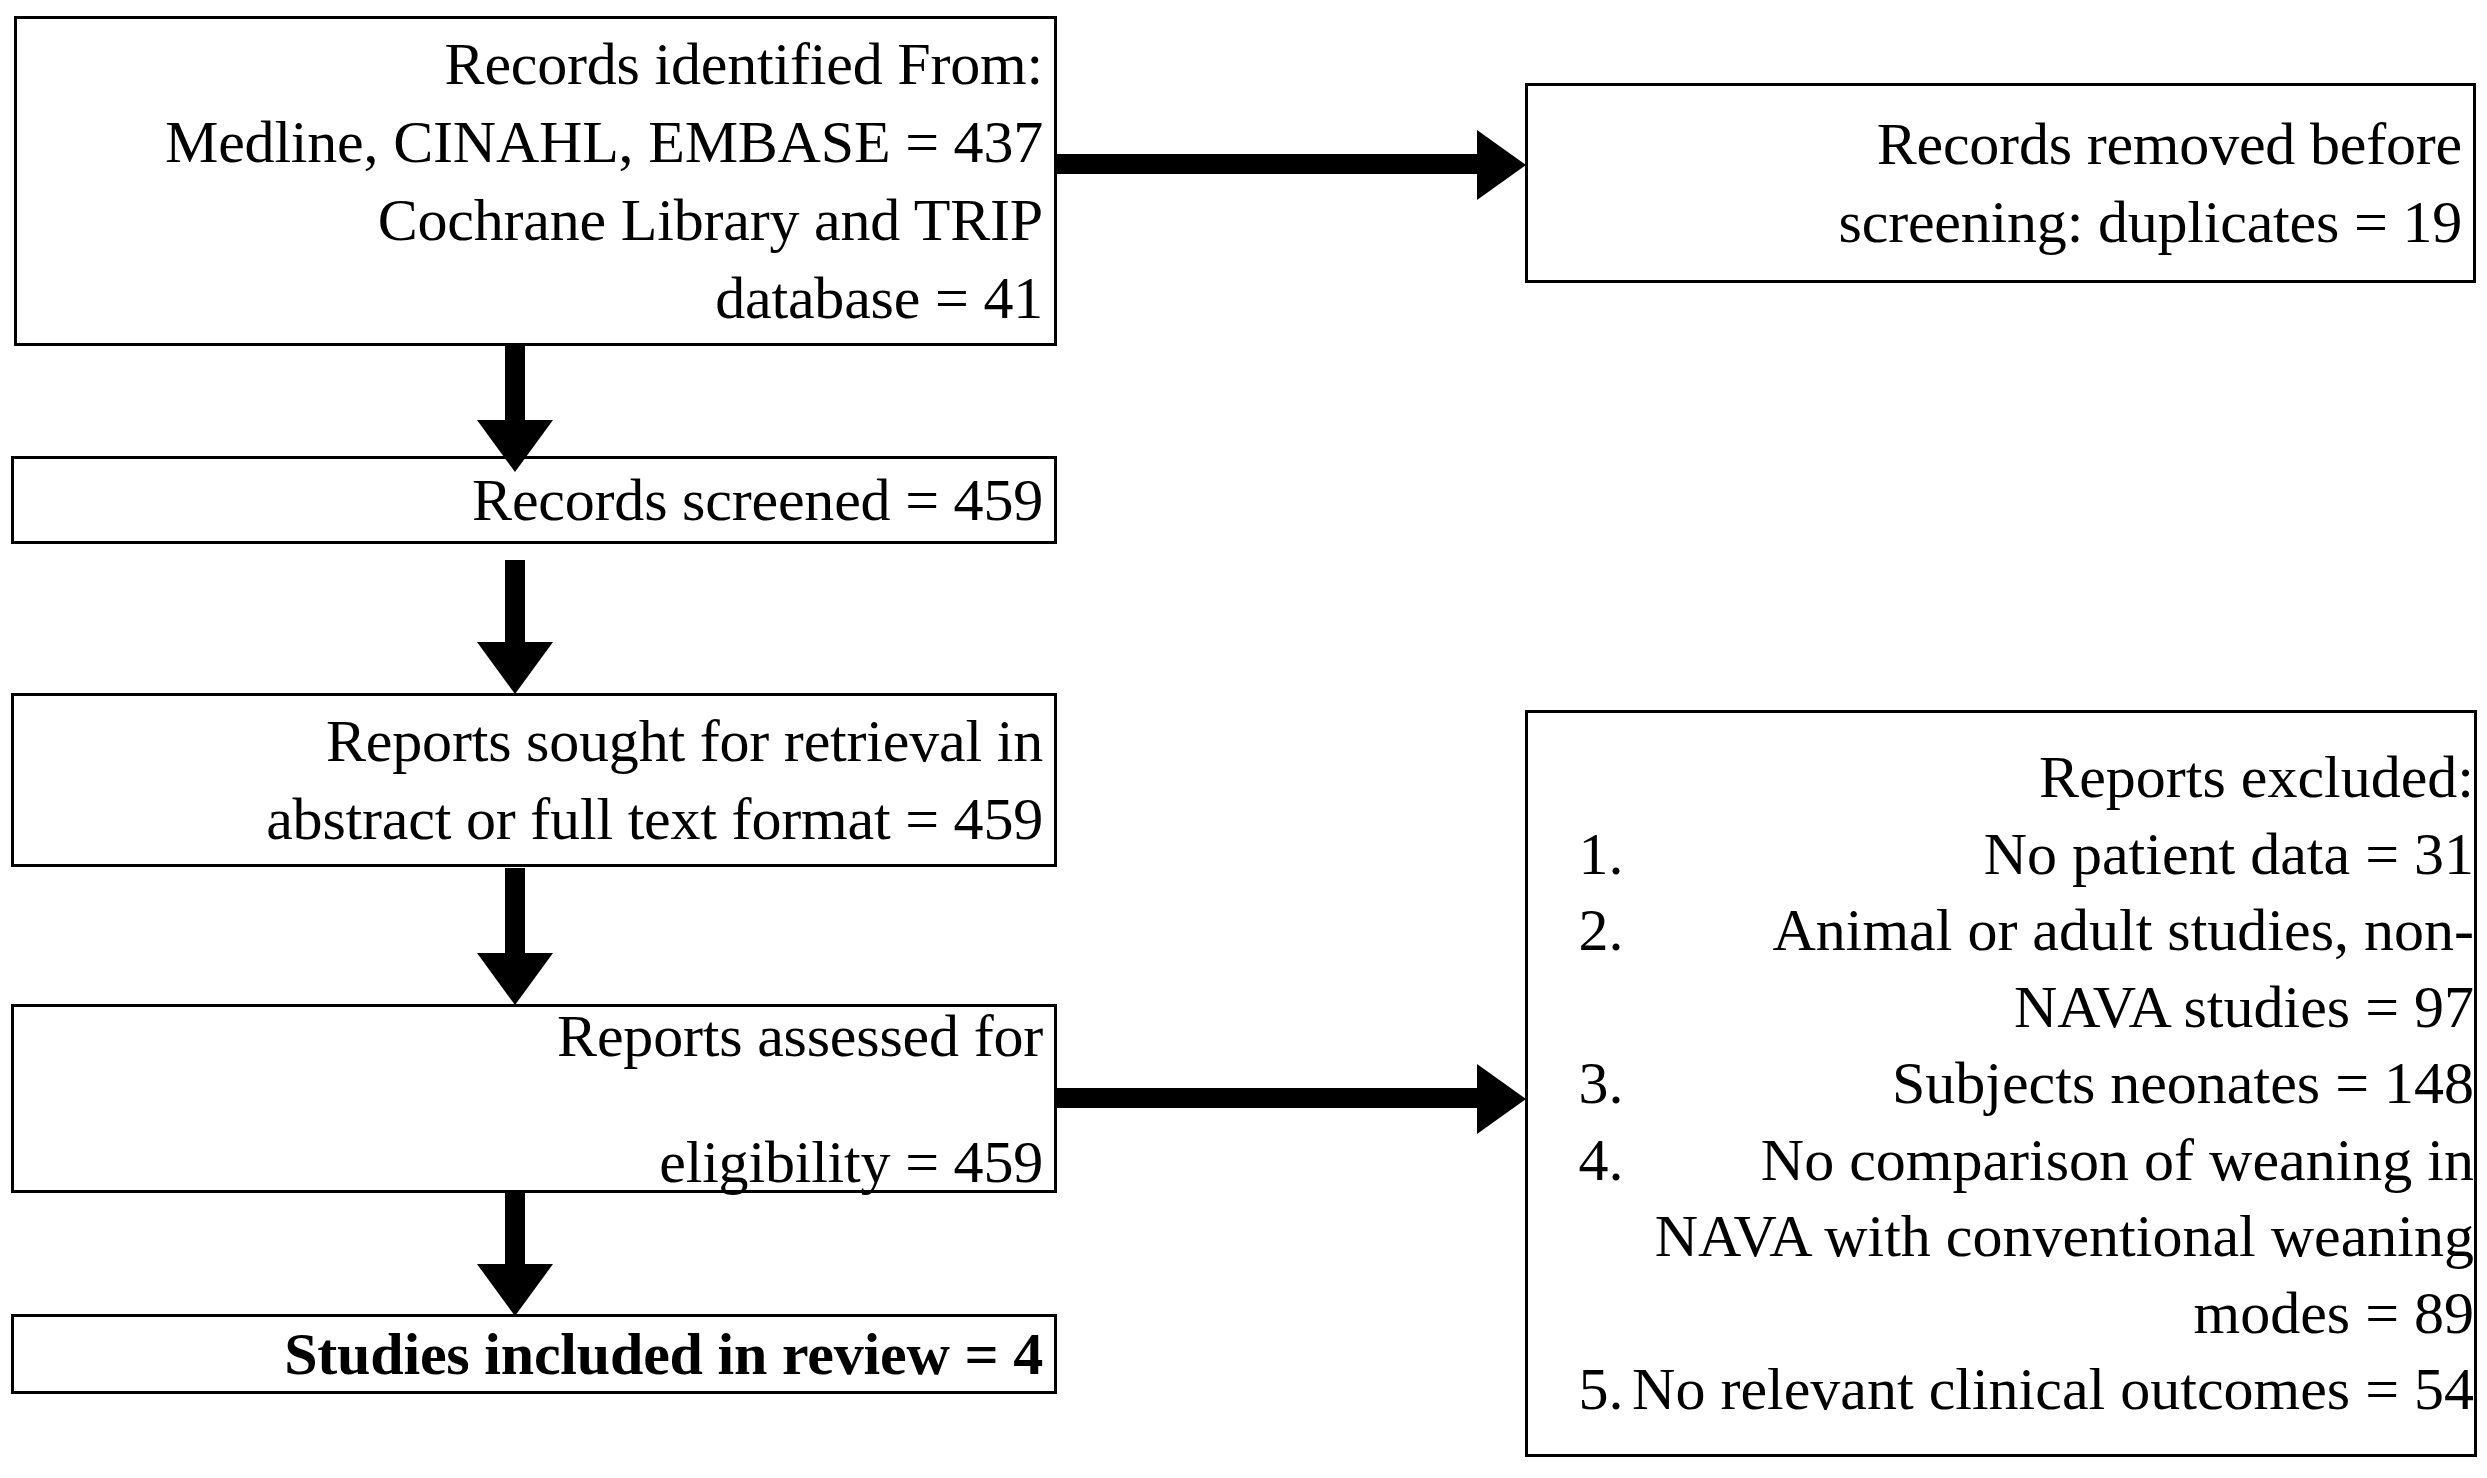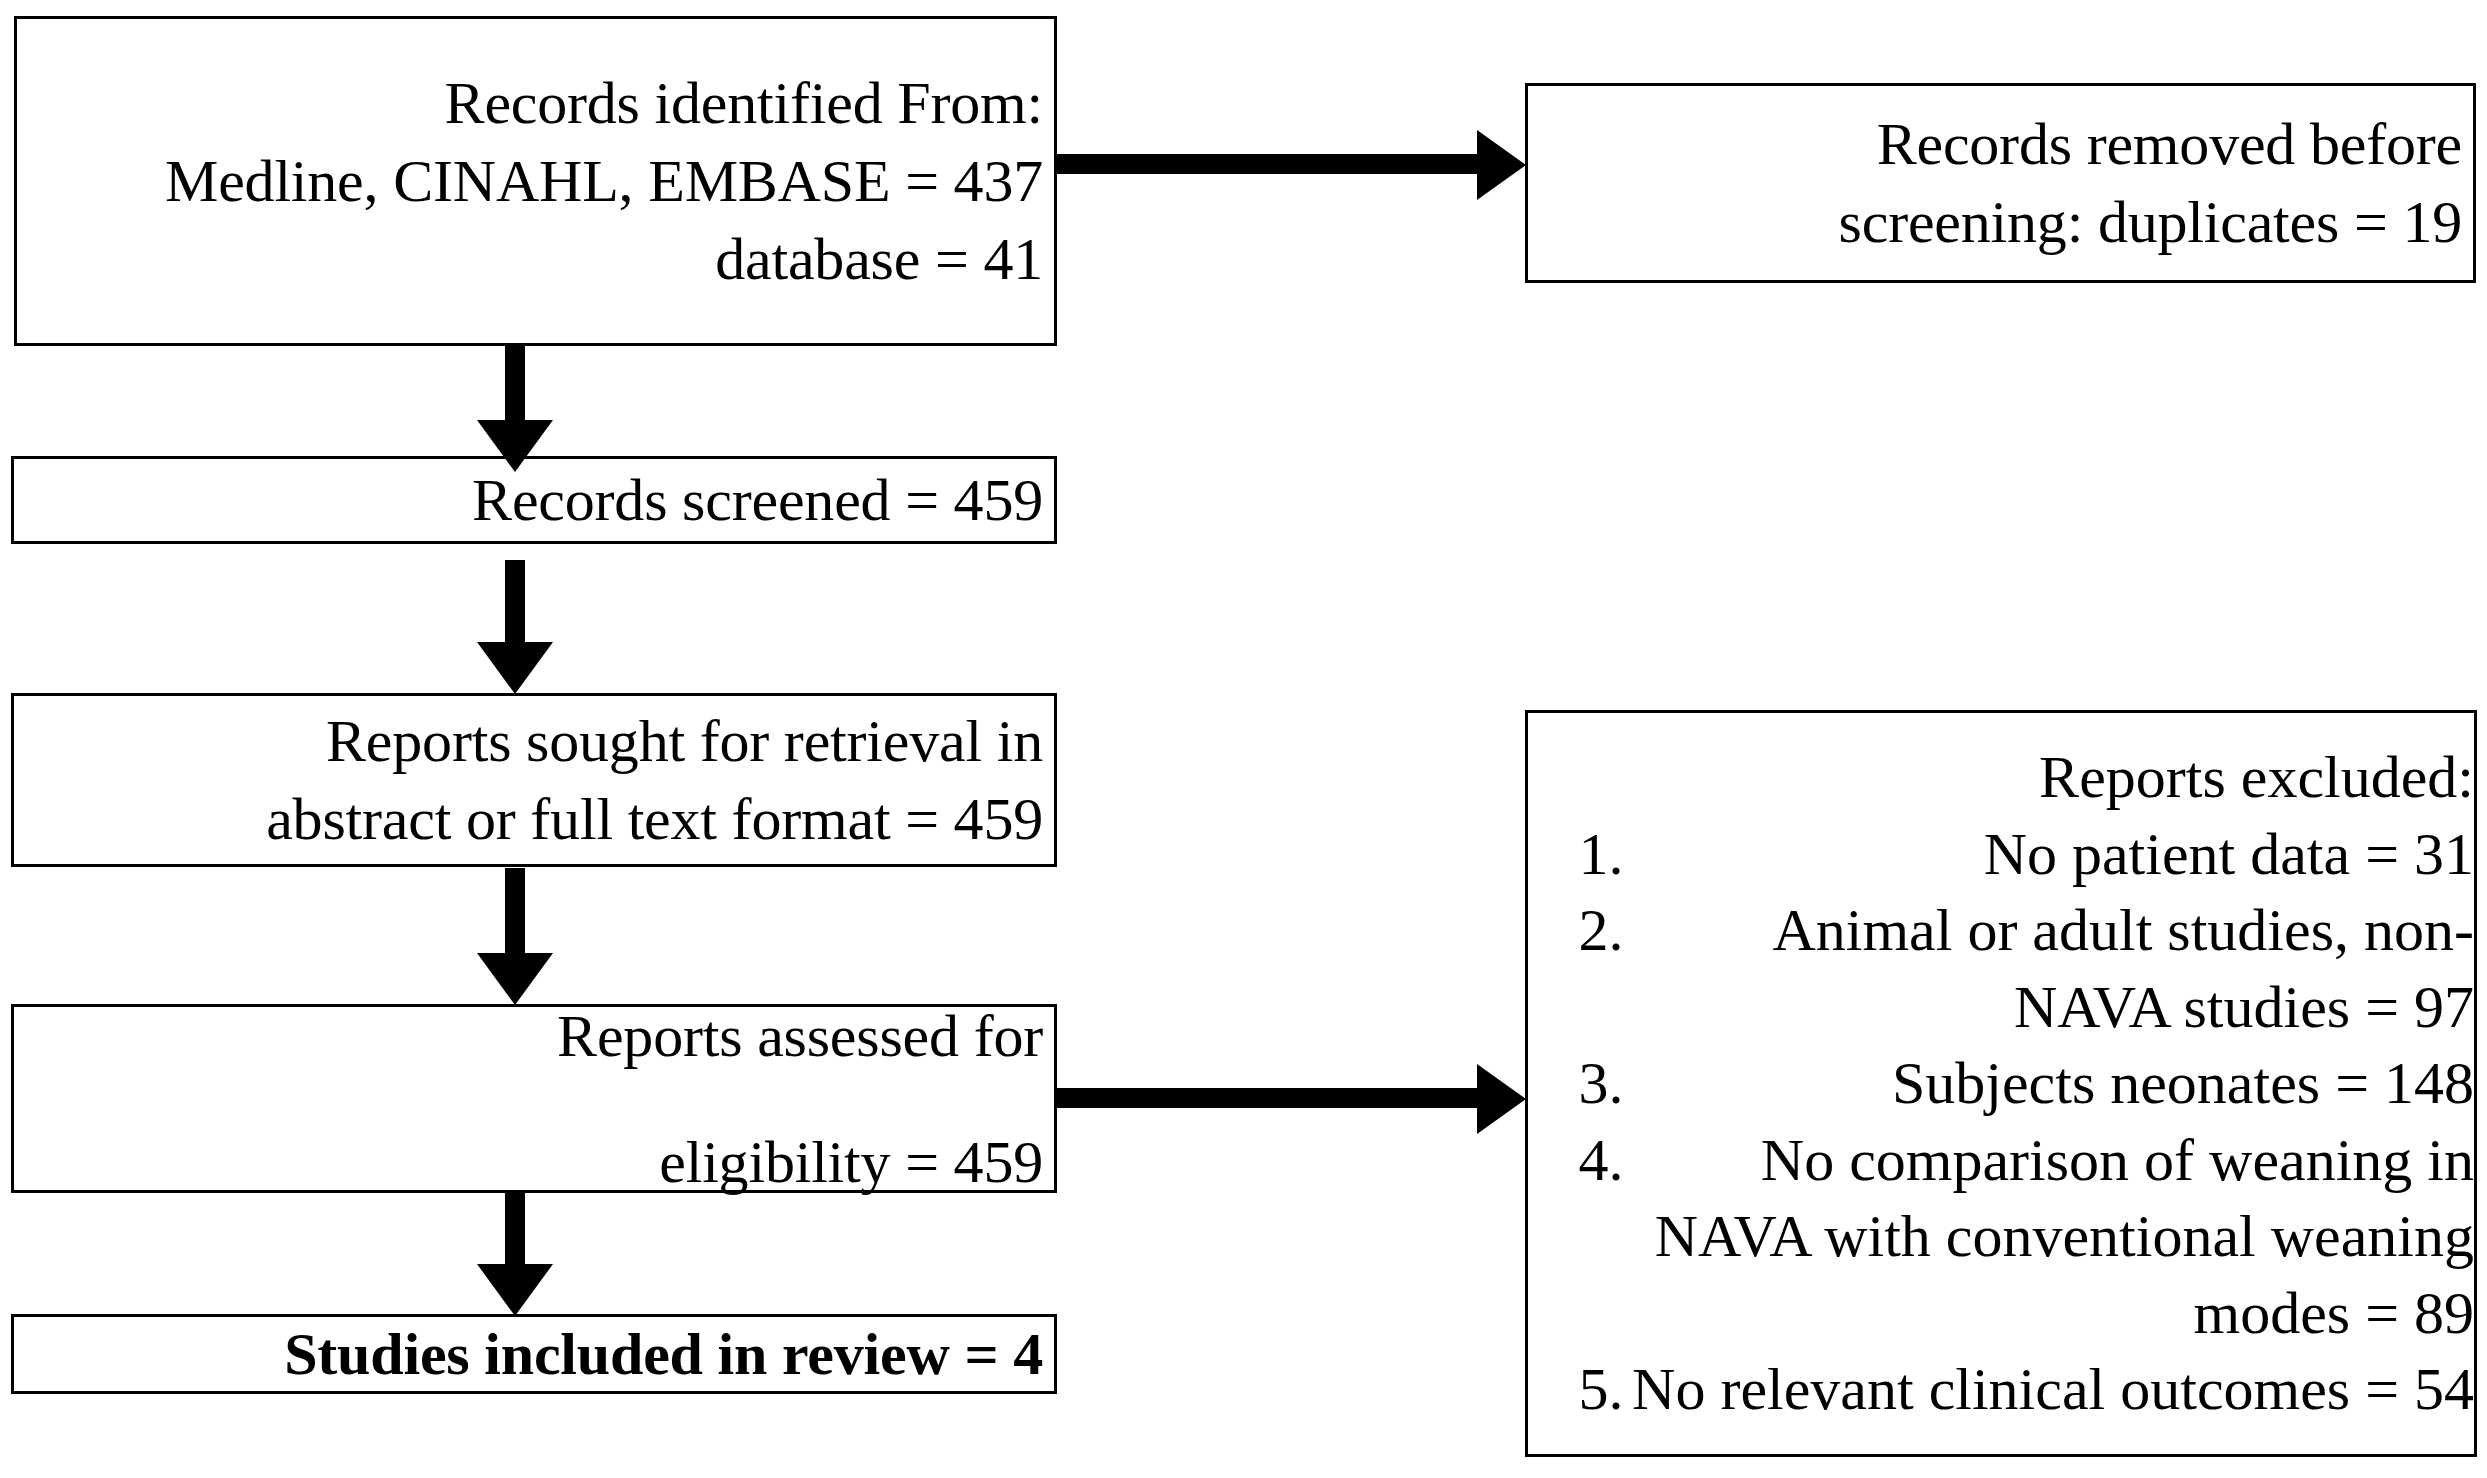--- a/index.html
+++ b/index.html
@@ -125,20 +125,21 @@
   }
 </style>
 </head>
 <body>
 
 <div id="diagram">
 
   <div class="flow-box" id="box-identified">
     <span class="line">Records identified From:</span>
     <span class="line">Medline, CINAHL, EMBASE = 437</span>
+    <span class="line">Cochrane Library and TRIP</span>
     <span class="line">database = 41</span>
   </div>
 
   <div class="flow-box" id="box-screened">
     <span class="line">Records screened = 459</span>
   </div>
 
   <div class="flow-box" id="box-sought">
     <span class="line">Reports sought for retrieval in</span>
     <span class="line">abstract or full text format = 459</span>

